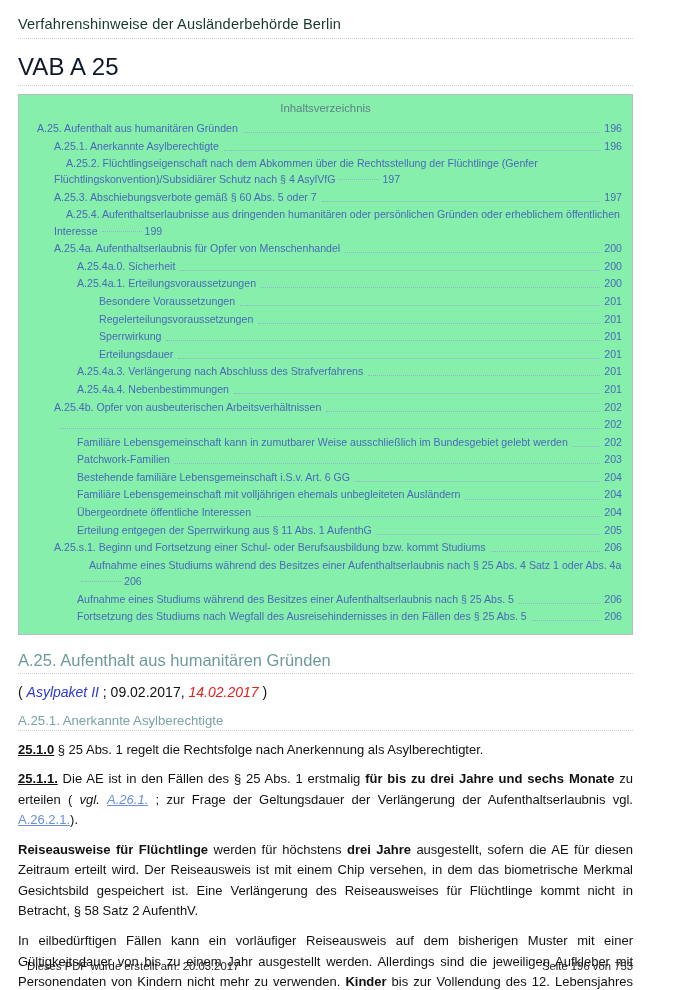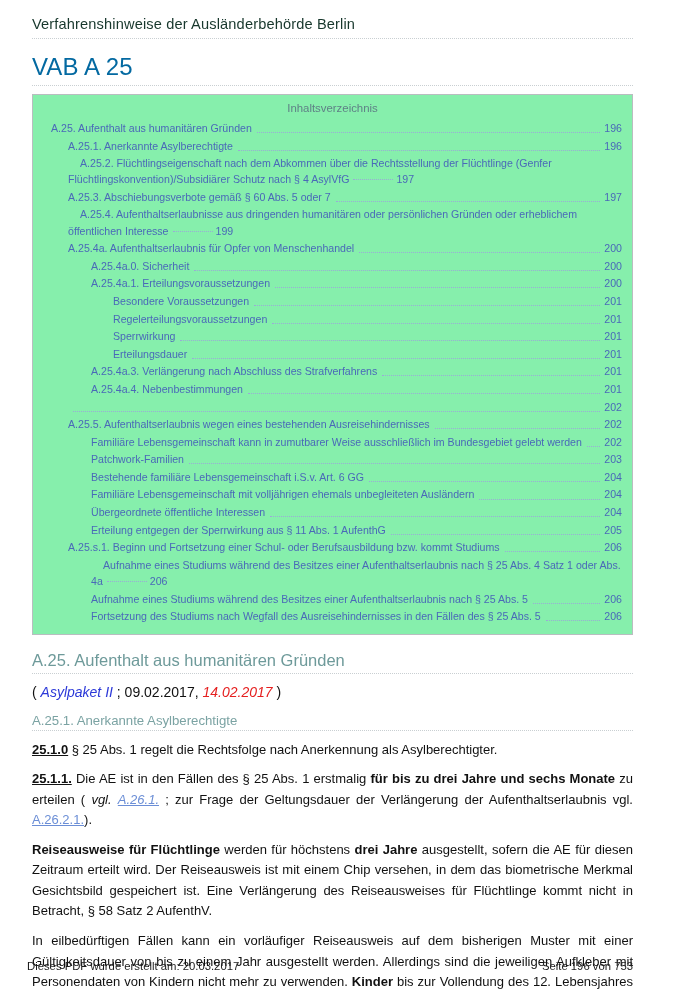--- a/index.html
+++ b/index.html
@@ -12,37 +12,37 @@
     height: 990px;
     font-family: "Liberation Sans", sans-serif;
     color: #1a1a1a;
     position: relative;
     overflow: hidden;
   }
   .page {
     width: 660px;
     height: 990px;
     box-sizing: border-box;
-    padding: 16px 27px 0 32px;
+    padding: 16px 27px 0 18px;
     position: relative;
   }
 
   
   .doc-header {
     font-size: 14.6px;
     color: #17372c;
     letter-spacing: 0.01em;
     padding-bottom: 6px;
     border-bottom: 1px dotted #c9cfd2;
   }
 
   
   .doc-title {
     font-size: 24px;
-    color: #0369a1;
+    color: #0f172a;
     margin-top: 14px;
     padding-bottom: 4px;
     border-bottom: 1px dotted #c9cfd2;
     letter-spacing: 0.005em;
   }
 
   
   .toc-box {
     margin-top: 8px;
     border: 1px solid #b9bdc0;
@@ -252,27 +252,27 @@
         </a>
         <a class="toc-entry lvl2" href="#">
           <span class="row">
             <span class="lbl">A.25.4a.4. Nebenbestimmungen</span>
             <span class="dots"></span>
             <span class="pno">201</span>
           </span>
         </a>
         <a class="toc-entry lvl1" href="#">
           <span class="row">
+            <span class="lbl">A.25.4b. Opfer von ausbeuterischen Arbeitsverhältnissen</span>
             <span class="dots"></span>
             <span class="pno">202</span>
           </span>
         </a>
         <a class="toc-entry lvl1" href="#">
           <span class="row">
-            <span class="lbl">A.25.5. Aufenthaltserlaubnis wegen eines bestehenden Ausreisehindernisses</span>
             <span class="dots"></span>
             <span class="pno">202</span>
           </span>
         </a>
         <a class="toc-entry lvl2" href="#">
           <span class="row">
             <span class="lbl">Familiäre Lebensgemeinschaft kann in zumutbarer Weise ausschließlich im Bundesgebiet gelebt werden</span>
             <span class="dots"></span>
             <span class="pno">202</span>
           </span>

